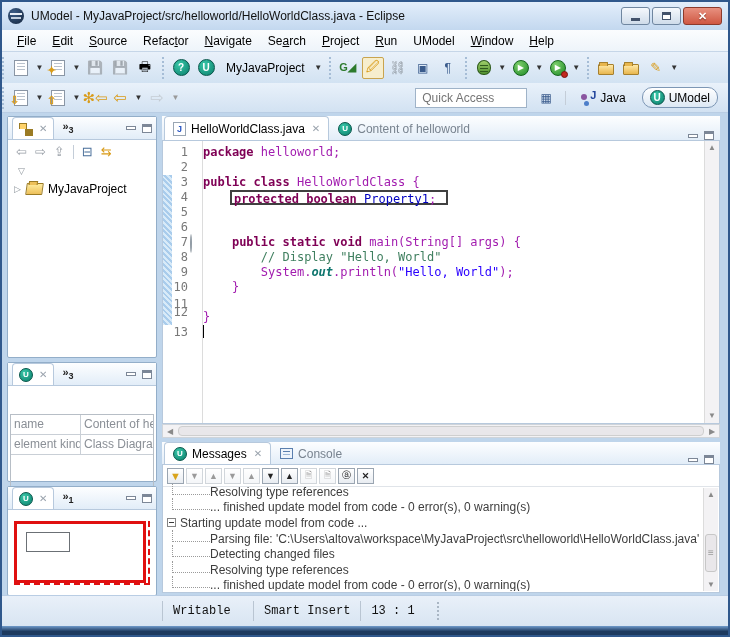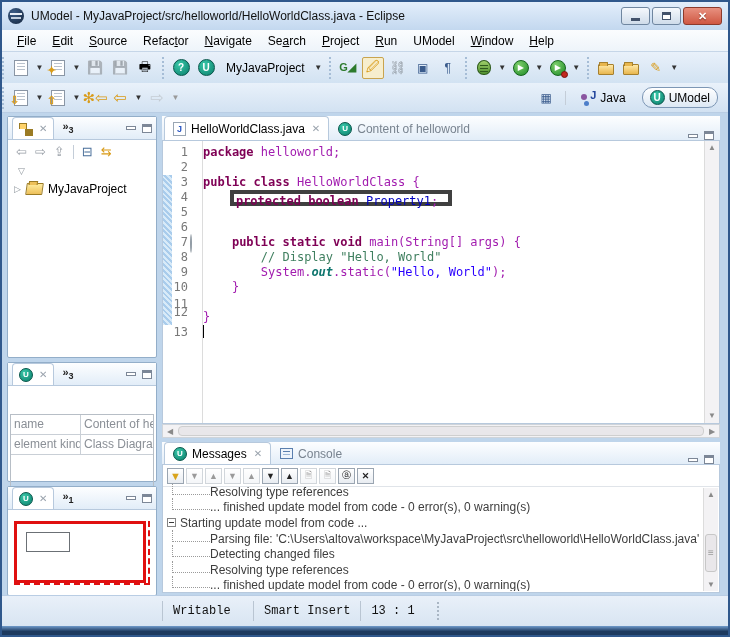--- a/index.html
+++ b/index.html
@@ -122,21 +122,21 @@
   .gut-ln { position:absolute; right:14px; width:24px; text-align:right; font-family:"DejaVu Sans Mono","Liberation Mono",monospace; font-size:12px; color:#787878; height:15px; line-height:15px; }
   .gut-fold { position:absolute; right:1px; width:11px; height:15px; }
   .fold-minus { width:9px; height:9px; margin-top:3px; border:1px solid #939da6; border-radius:50%; position:relative; background:#fff; }
   .fold-minus:before { content:""; position:absolute; left:1px; right:1px; top:3px; height:1px; background:#5a646e; }
   .kw { color:#7f0055; font-weight:bold; }
   .str { color:#2a00ff; }
   .com { color:#3f7f5f; }
   .fld { color:#0000c0; }
   .sta { color:#0f766e; font-style:italic; font-weight:bold; }
   .pl { color:#a21caf; }
-  .boxed { border:4px solid #404040; padding:0 10px 8px 2px; margin-left:-2px; }
+  .boxed { border:2px solid #404040; padding:0 10px 8px 2px; margin-left:-2px; }
   .caret { display:inline-block; width:1px; height:13px; background:#000; vertical-align:middle; }
   .vscroll { width:15px; flex:0 0 15px; background:#f3f2f4; border-left:1px solid #dcdcdc; position:relative; }
   .vscroll .up,.vscroll .dn { position:absolute; left:0; right:0; height:14px; font-size:8px; color:#8a8a8a; text-align:center; line-height:14px; }
   .vscroll .dn { bottom:0; }
   .hscroll { position:absolute; left:0; right:0; bottom:0; height:14px; background:#f3f2f4; border:1px solid #cfd4da; display:flex; align-items:center; }
   .hs-arrow { width:14px; text-align:center; font-size:8px; color:#8a8a8a; }
   .hs-thumb { flex:1; height:10px; margin:0 1px; background:#e9e7ea; border:1px solid #cfcfcf; border-radius:4px; }
   .ms-thumb { position:absolute; left:1px; right:1px; top:45%; height:38px; background:#e9e7ea; border:1px solid #c7c7c7; border-radius:3px; }
   .ms-thumb:before { content:"≡"; display:block; text-align:center; color:#9a9a9a; font-size:10px; line-height:36px; }
   
@@ -302,20 +302,21 @@
       <span class="tbtn">
           <span class="gold" style="font-size:16px">⇦</span>
         </span>
       <span class="drop">▼</span>
       <span class="tbtn disabled">
           <span class="gray" style="font-size:16px">⇨</span>
         </span>
       <span class="drop disabled">▼</span>
     </span>
     <span style="margin-left:auto; display:flex; align-items:center; gap:8px; padding-right:10px;">
+      <input class="quick-access" placeholder="Quick Access" style="">
       <span class="tbtn">
           <span style="font-size:12px;color:#3a5b8c">▦</span>
         </span>
       <span class="vt-sep"></span>
       <span class="persp-btn">
         <span class="j-icon">
             <span class="j-letter">J</span>
           </span>
         <span>Java</span>
       </span>
@@ -438,21 +439,21 @@
           </div>
         <div class="ed-code" id="ed-code">
             <div class="cl"><span class="kw">package</span><span class="pl"> helloworld;</span></div>
             <div class="cl"></div>
             <div class="cl"><span class="kw">public</span><span class="pl"> </span><span class="kw">class</span><span class="pl"> HelloWorldClass {</span></div>
             <div class="cl"><span class="pl">    </span><span class="boxed"><span class="kw">protected</span><span class="pl"> </span><span class="kw">boolean</span><span class="pl"> </span><span class="fld">Property1</span><span class="pl">;</span></span></div>
             <div class="cl"></div>
             <div class="cl"></div>
             <div class="cl"><span class="pl">    </span><span class="kw">public</span><span class="pl"> </span><span class="kw">static</span><span class="pl"> </span><span class="kw">void</span><span class="pl"> main(String[] args) {</span></div>
             <div class="cl"><span class="pl">        </span><span class="com">// Display "Hello, World"</span></div>
-            <div class="cl"><span class="pl">        </span><span class="pl">System.</span><span class="sta">out</span><span class="pl">.static(</span><span class="str">"Hello, World"</span><span class="pl">);</span></div>
+            <div class="cl"><span class="pl">        </span><span class="pl">System.</span><span class="sta">out</span><span class="pl">.println(</span><span class="str">"Hello, World"</span><span class="pl">);</span></div>
             <div class="cl"><span class="pl">    </span><span class="pl">}</span></div>
             <div class="cl"></div>
             <div class="cl"><span class="pl">}</span></div>
             <div class="cl"><span class="caret"></span></div>
           </div>
         <div class="vscroll">
           <span class="up">▲</span>
           <span class="dn">▼</span>
         </div>
       </div>

